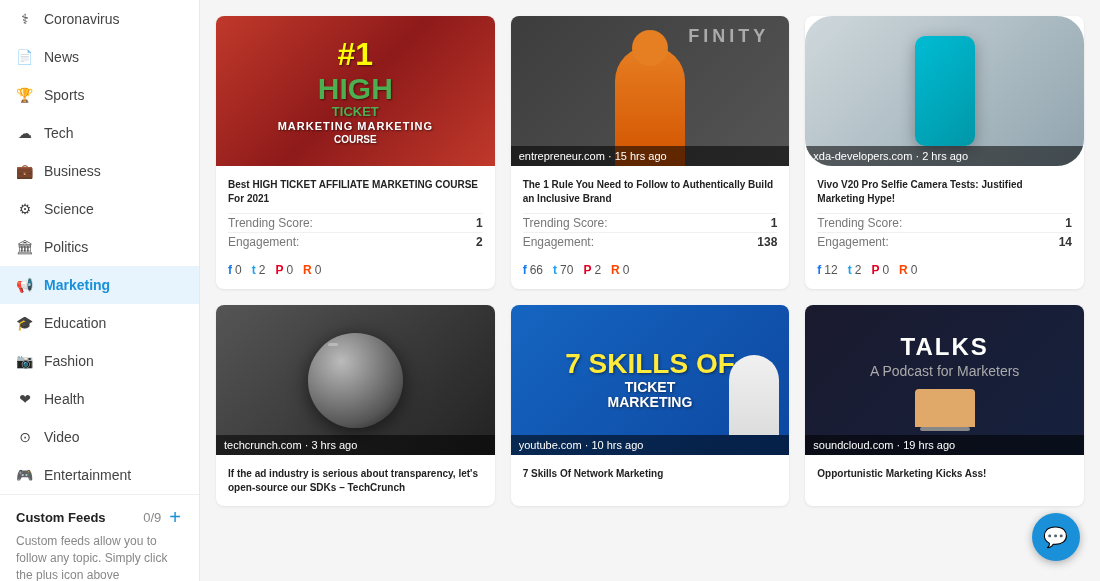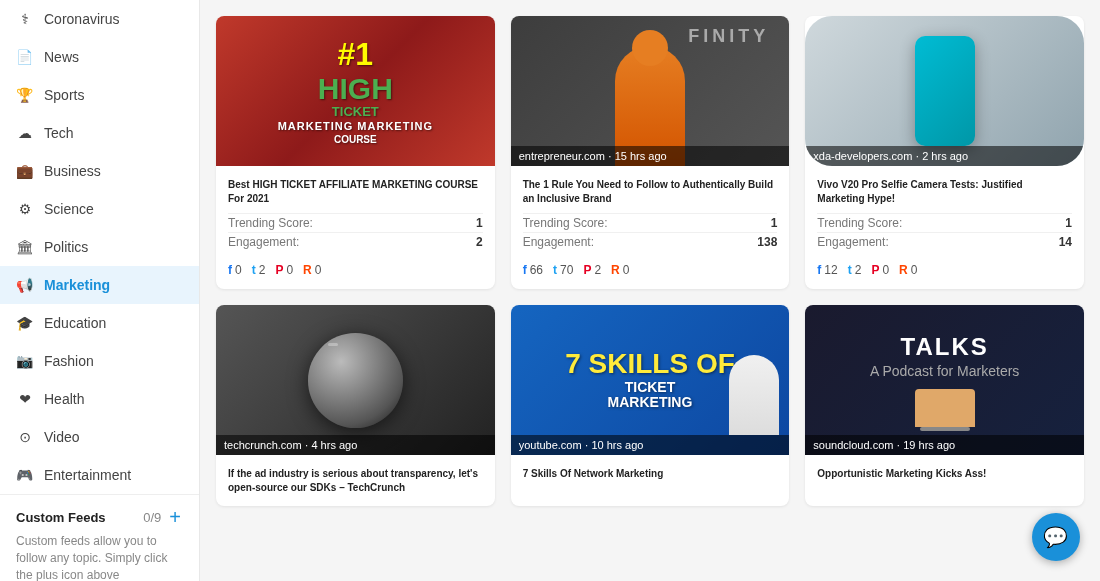--- a/index.html
+++ b/index.html
@@ -377,21 +377,21 @@
     </div>
   </div>
       <div class="card">
     <div class="card-image img-4">
       <div style="width:100%;height:100%;display:flex;align-items:center;justify-content:center;">
         <div style="width:95px;height:95px;background:radial-gradient(circle at 35% 30%,#bbb,#555 70%,#111);border-radius:50%;box-shadow:0 4px 20px rgba(0,0,0,0.6);position:relative;">
           <div style="position:absolute;top:10px;left:20px;width:10px;height:3px;background:rgba(255,255,255,0.3);border-radius:2px;"></div>
         </div>
       </div>
     <div class="card-overlay">
-      <span>techcrunch.com</span> · <span>4 hrs ago</span>
+      <span>techcrunch.com</span> · <span>3 hrs ago</span>
     </div>
         </div>
 
     <div class="card-body">
       <div class="card-title">If the ad industry is serious about transparency, let's open-source our SDKs – TechCrunch</div>
 
     </div>
   </div>
       <div class="card">
     <div class="card-image img-5">

